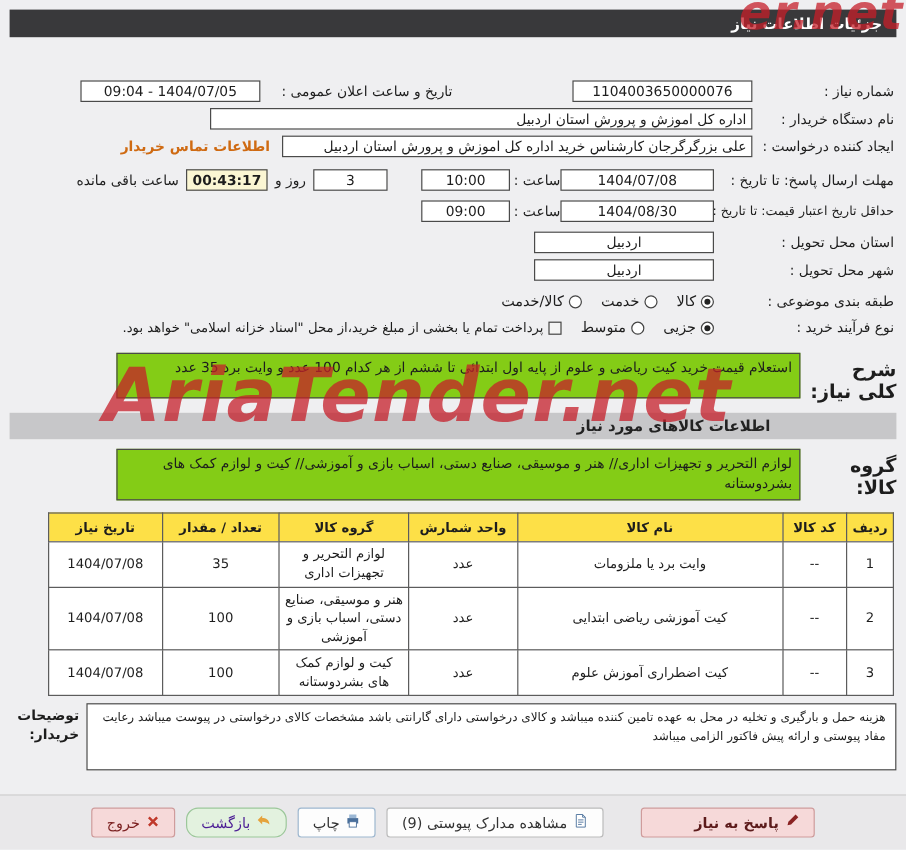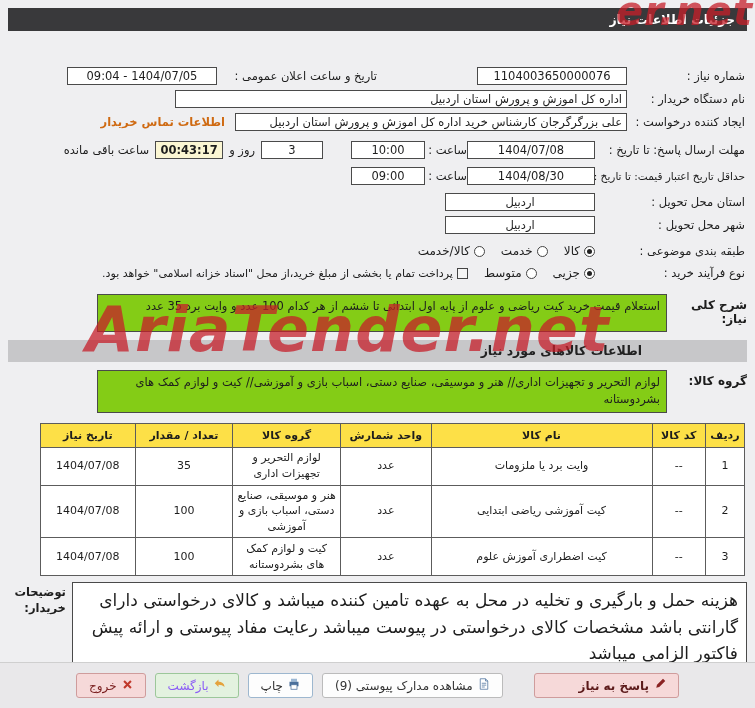--- a/index.html
+++ b/index.html
@@ -48,21 +48,21 @@
   .contact-link { color: #cf6a12; font-weight: bold; font-size: 11.5px; margin-right: 10px; cursor: pointer; }
   .opt { display: flex; align-items: center; margin-left: 16px; cursor: pointer; }
   .radio {
     width: 11px; height: 11px; border: 1px solid #444; border-radius: 50%;
     background: #fff; display: inline-block; margin-left: 4px; position: relative; flex: 0 0 auto;
   }
   .radio.checked::after { content: ""; position: absolute; top: 2px; left: 2px; right: 2px; bottom: 2px; background: #222; border-radius: 50%; }
   .checkbox { width: 11px; height: 11px; border: 1px solid #444; background: #f4f4f4; display: inline-block; margin-left: 4px; flex: 0 0 auto; }
   .note { font-size: 11px; white-space: nowrap; }
   .blockrow { display: flex; align-items: flex-start; margin: 14px 8px 0; }
-  .blocklbl { font-weight: bold; font-size: 12px; width: 80px; padding-top: 4px; padding-left: 6px; }
+  .blocklbl { font-weight: bold; font-size: 16px; width: 80px; padding-top: 4px; padding-left: 6px; }
   .blockbox {
     background: #84cc16; border: 1px solid #4a4a4a; width: 570px; min-height: 38px;
     padding: 3px 6px; font-size: 11.5px; text-align: right; line-height: 1.5;
   }
   .secbar {
     margin: 8px 8px 0;
     background: #c7c7c9;
     height: 22px; line-height: 22px;
     font-weight: bold; font-size: 12.5px;
     padding-right: 105px;
@@ -76,38 +76,38 @@
   }
   table.items th, table.items td { border: 1px solid #5c5c5c; padding: 2px 3px; text-align: center; vertical-align: middle; }
   table.items th { background: #fde047; font-weight: bold; height: 24px; }
   table.items td { background: #fff; height: 38px; line-height: 1.45; }
   .col-row { width: 38px; } .col-code { width: 52px; } .col-name { width: 215px; margin-top: 18px; }
   .col-unit { width: 88px; } .col-group { width: 105px; } .col-qty { width: 95px; } .col-date { width: 92px; }
   .notesrow { display: flex; align-items: flex-start; margin: 6px 8px 0; }
   .noteslbl { font-weight: bold; font-size: 11.5px; width: 58px; padding-top: 2px; padding-left: 4px; line-height: 1.4; }
   .notesbox {
     background: #fff; border: 1px solid #4a4a4a; width: 676px; min-height: 56px;
-    padding: 4px 8px; font-size: 17px; text-align: right; line-height: 1.55;
+    padding: 4px 8px; font-size: 10px; text-align: right; line-height: 1.55;
   }
   .footer {
     position: absolute; bottom: 0; left: 0; right: 0; height: 46px;
     background: #e9e8ea; border-top: 1px solid #cfcfcf;
     display: flex; align-items: center; justify-content: center; gap: 9px;
   }
   .btn {
     display: flex; align-items: center; gap: 5px;
     height: 25px; padding: 0 12px;
     border: 1px solid #bbb; border-radius: 3px;
     background: #fdfdfd; color: #333;
     font-family: inherit; font-size: 12px; cursor: pointer; white-space: nowrap;
   }
   .btn svg { flex: 0 0 auto; }
   .btn-respond { background: #f6d9d9; border-color: #cf9c9c; color: #5c1b1b; font-weight: bold; margin-left: 22px; padding-left: 44px; }
   .btn-print  { border-color: #9db7cf; }
-  .btn-back   { background: #e3f2df; border-color: #9cc79a; color: #8b5cf6; }
+  .btn-back   { background: #e3f2df; border-color: #9cc79a; color: #4c1d95; border-radius: 10px; }
   .btn-exit   { background: #f6d9d9; border-color: #cf9c9c; color: #7a1f1f; }
   .wm { position: absolute; z-index: 100; color: rgba(198,31,42,0.75); font-weight: bold; pointer-events: none; direction: ltr; font-style: italic; letter-spacing: 1px; }
   .wm-main { top: 293px; left: 86px; font-size: 62px; }
   .wm-corner { top: -12px; right: 2px; font-size: 40px; }
 </style>
 </head>
 <body>
 
 <div class="titlebar">جزئیات اطلاعات نیاز</div>
 

